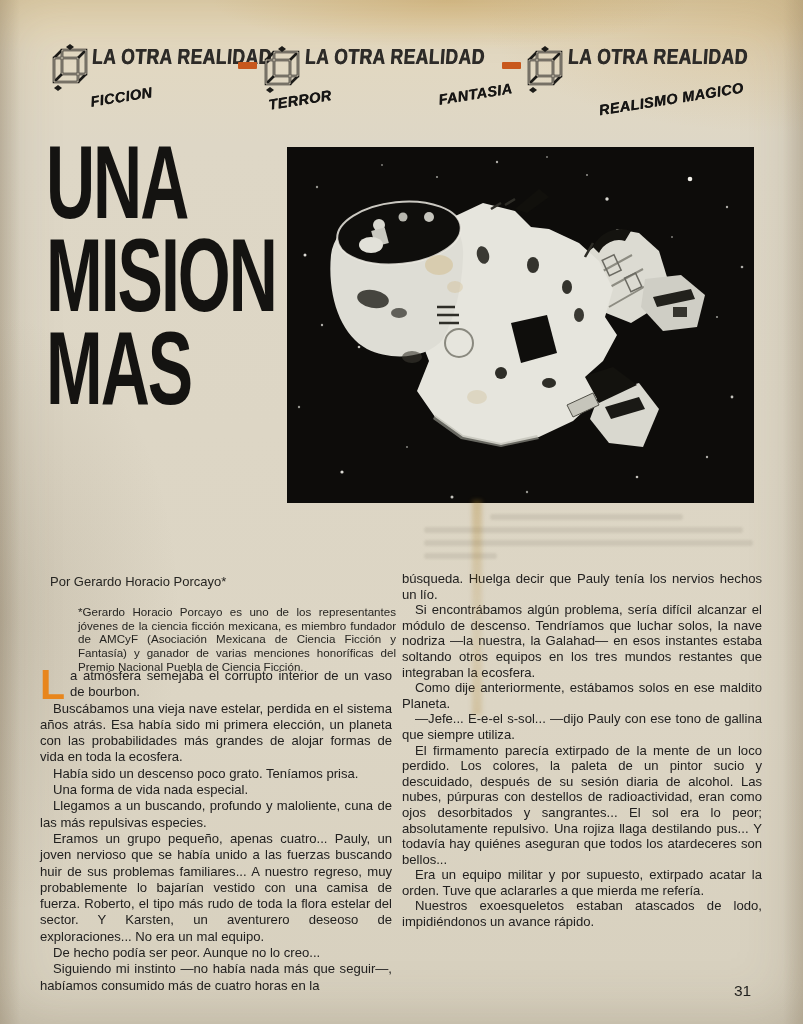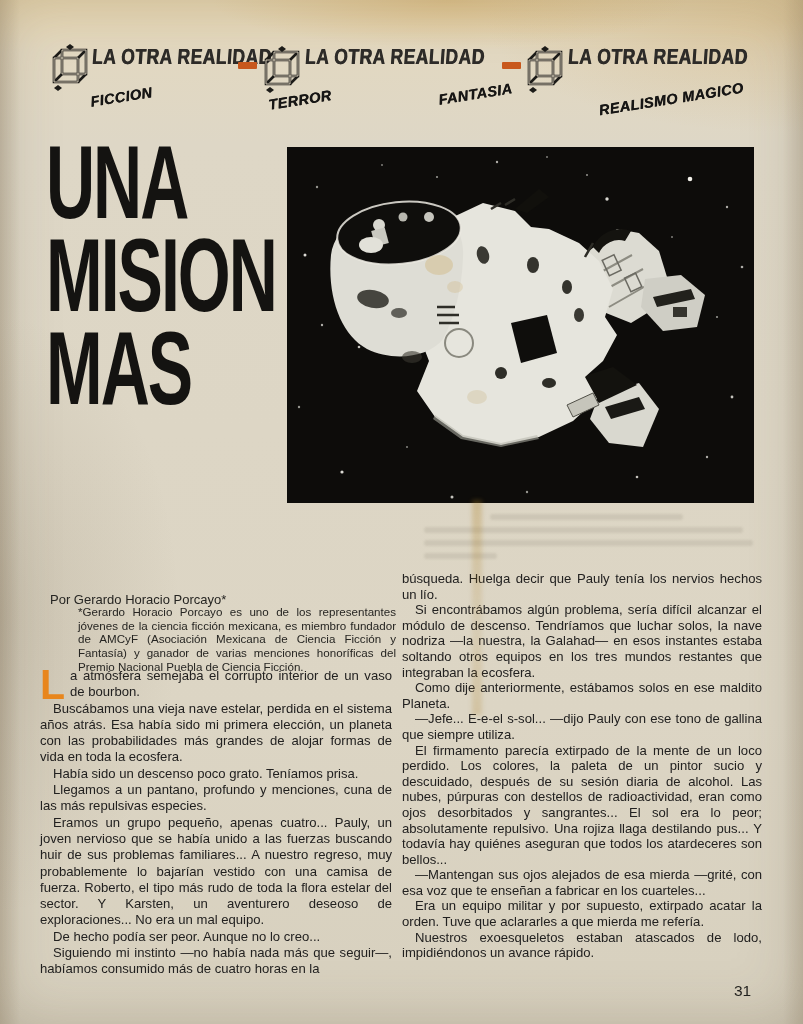--- a/index.html
+++ b/index.html
@@ -31,21 +31,21 @@
   
   .title{position:absolute; left:46px; top:136px;}
   .title-line{
     font-weight:bold; font-size:103px; line-height:93px; letter-spacing:-3px;
     color:#141311; transform:scaleX(.66); transform-origin:left center; white-space:nowrap;
   }
   
   .photo{position:absolute; left:287px; top:147px; width:467px; height:356px; background:#0d0c0a;}
   .photo svg{display:block;}
   
-  .byline{position:absolute; left:50px; top:592px; font-size:13px; color:#262522;text-align:right;}
+  .byline{position:absolute; left:50px; top:574px; font-size:13px; color:#262522;text-align:right;}
   .footnote{
     position:absolute; left:78px; top:605px; width:318px;
     font-size:11.6px; line-height:13.7px; text-align:justify; color:#262522;
   }
   
   .col{position:absolute; font-size:13.1px; color:#222120; text-align:justify;}
   .col p{margin:0; text-indent:13px;}
   .col-left{left:40px; top:668px; width:352px; line-height:16.3px;}
   .col-right{left:402px; top:571px; width:360px; line-height:15.6px;}
   .col-right p:first-child{text-indent:0;}
@@ -209,34 +209,34 @@
   </div>
 
   <div class="byline">Por Gerardo Horacio Porcayo*</div>
   <div class="footnote">*Gerardo Horacio Porcayo es uno de los representantes jóvenes de la ciencia ficción mexicana, es miembro fundador de AMCyF (Asociación Mexicana de Ciencia Ficción y Fantasía) y ganador de varias menciones honoríficas del Premio Nacional Puebla de Ciencia Ficción.</div>
 
   <div class="col col-left">
     <p class="first-para"><span class="dropcap">L</span><span>a atmósfera semejaba el corrupto interior de un vaso de bourbon.</span></p>
     <div>
         <p>Buscábamos una vieja nave estelar, perdida en el sistema años atrás. Esa había sido mi primera elección, un planeta con las probabilidades más grandes de alojar formas de vida en toda la ecosfera.</p>
         <p>Había sido un descenso poco grato. Teníamos prisa.</p>
-        <p>Llegamos a un pantano, profundo y menciones, cuna de las más repulsivas especies.</p>
+        <p>Una forma de vida nada especial.</p>
+        <p>Llegamos a un buscando, profundo y maloliente, cuna de las más repulsivas especies.</p>
         <p>Eramos un grupo pequeño, apenas cuatro... Pauly, un joven nervioso que se había unido a las fuerzas buscando huir de sus problemas familiares... A nuestro regreso, muy probablemente lo bajarían vestido con una camisa de fuerza. Roberto, el tipo más rudo de toda la flora estelar del sector. Y Karsten, un aventurero deseoso de exploraciones... No era un mal equipo.</p>
         <p>De hecho podía ser peor. Aunque no lo creo...</p>
         <p>Siguiendo mi instinto —no había nada más que seguir—, habíamos consumido más de cuatro horas en la</p>
       </div>
   </div>
 
   <div class="col col-right">
       <p>búsqueda. Huelga decir que Pauly tenía los nervios hechos un lío.</p>
       <p>Si encontrábamos algún problema, sería difícil alcanzar el módulo de descenso. Tendríamos que luchar solos, la nave nodriza —la nuestra, la Galahad— en esos instantes estaba soltando otros equipos en los tres mundos restantes que integraban la ecosfera.</p>
       <p>Como dije anteriormente, estábamos solos en ese maldito Planeta.</p>
       <p>—Jefe... E-e-el s-sol... —dijo Pauly con ese tono de gallina que siempre utiliza.</p>
       <p>El firmamento parecía extirpado de la mente de un loco perdido. Los colores, la paleta de un pintor sucio y descuidado, después de su sesión diaria de alcohol. Las nubes, púrpuras con destellos de radioactividad, eran como ojos desorbitados y sangrantes... El sol era lo peor; absolutamente repulsivo. Una rojiza llaga destilando pus... Y todavía hay quiénes aseguran que todos los atardeceres son bellos...</p>
-      <p>—Mantengan sus ojos alejados de esa mierda —grité, con esa voz que te enseñan a fabricar en los cuarteles...</p>
       <p>Era un equipo militar y por supuesto, extirpado acatar la orden. Tuve que aclararles a que mierda me refería.</p>
       <p>Nuestros exoesqueletos estaban atascados de lodo, impidiéndonos un avance rápido.</p>
     </div>
 
   <div class="ghost">
     <div style="width:58%; margin-left:20%;"></div>
     <div style="width:96%;"></div>
     <div style="width:99%;"></div>
     <div style="width:22%;"></div>
   </div>

